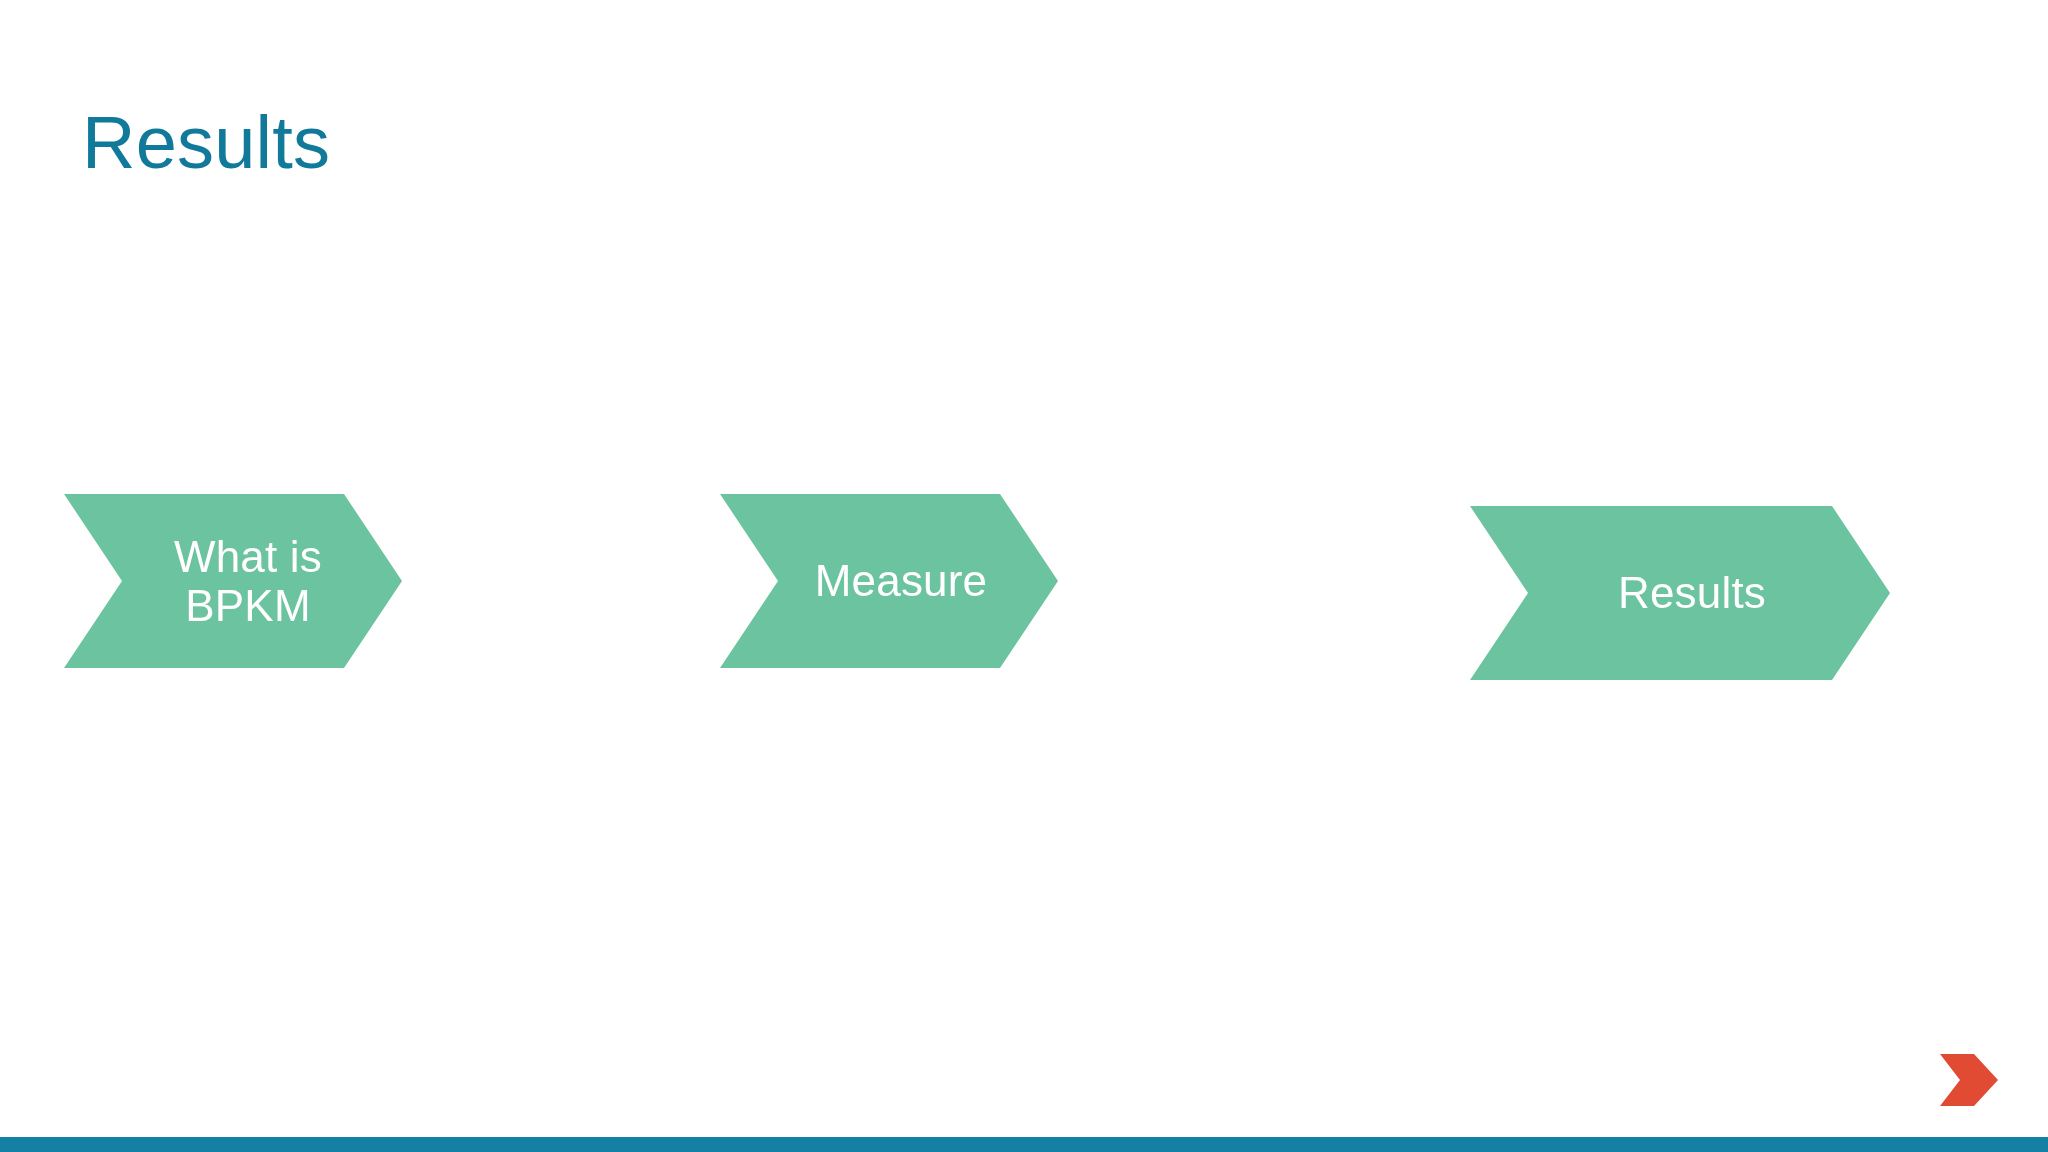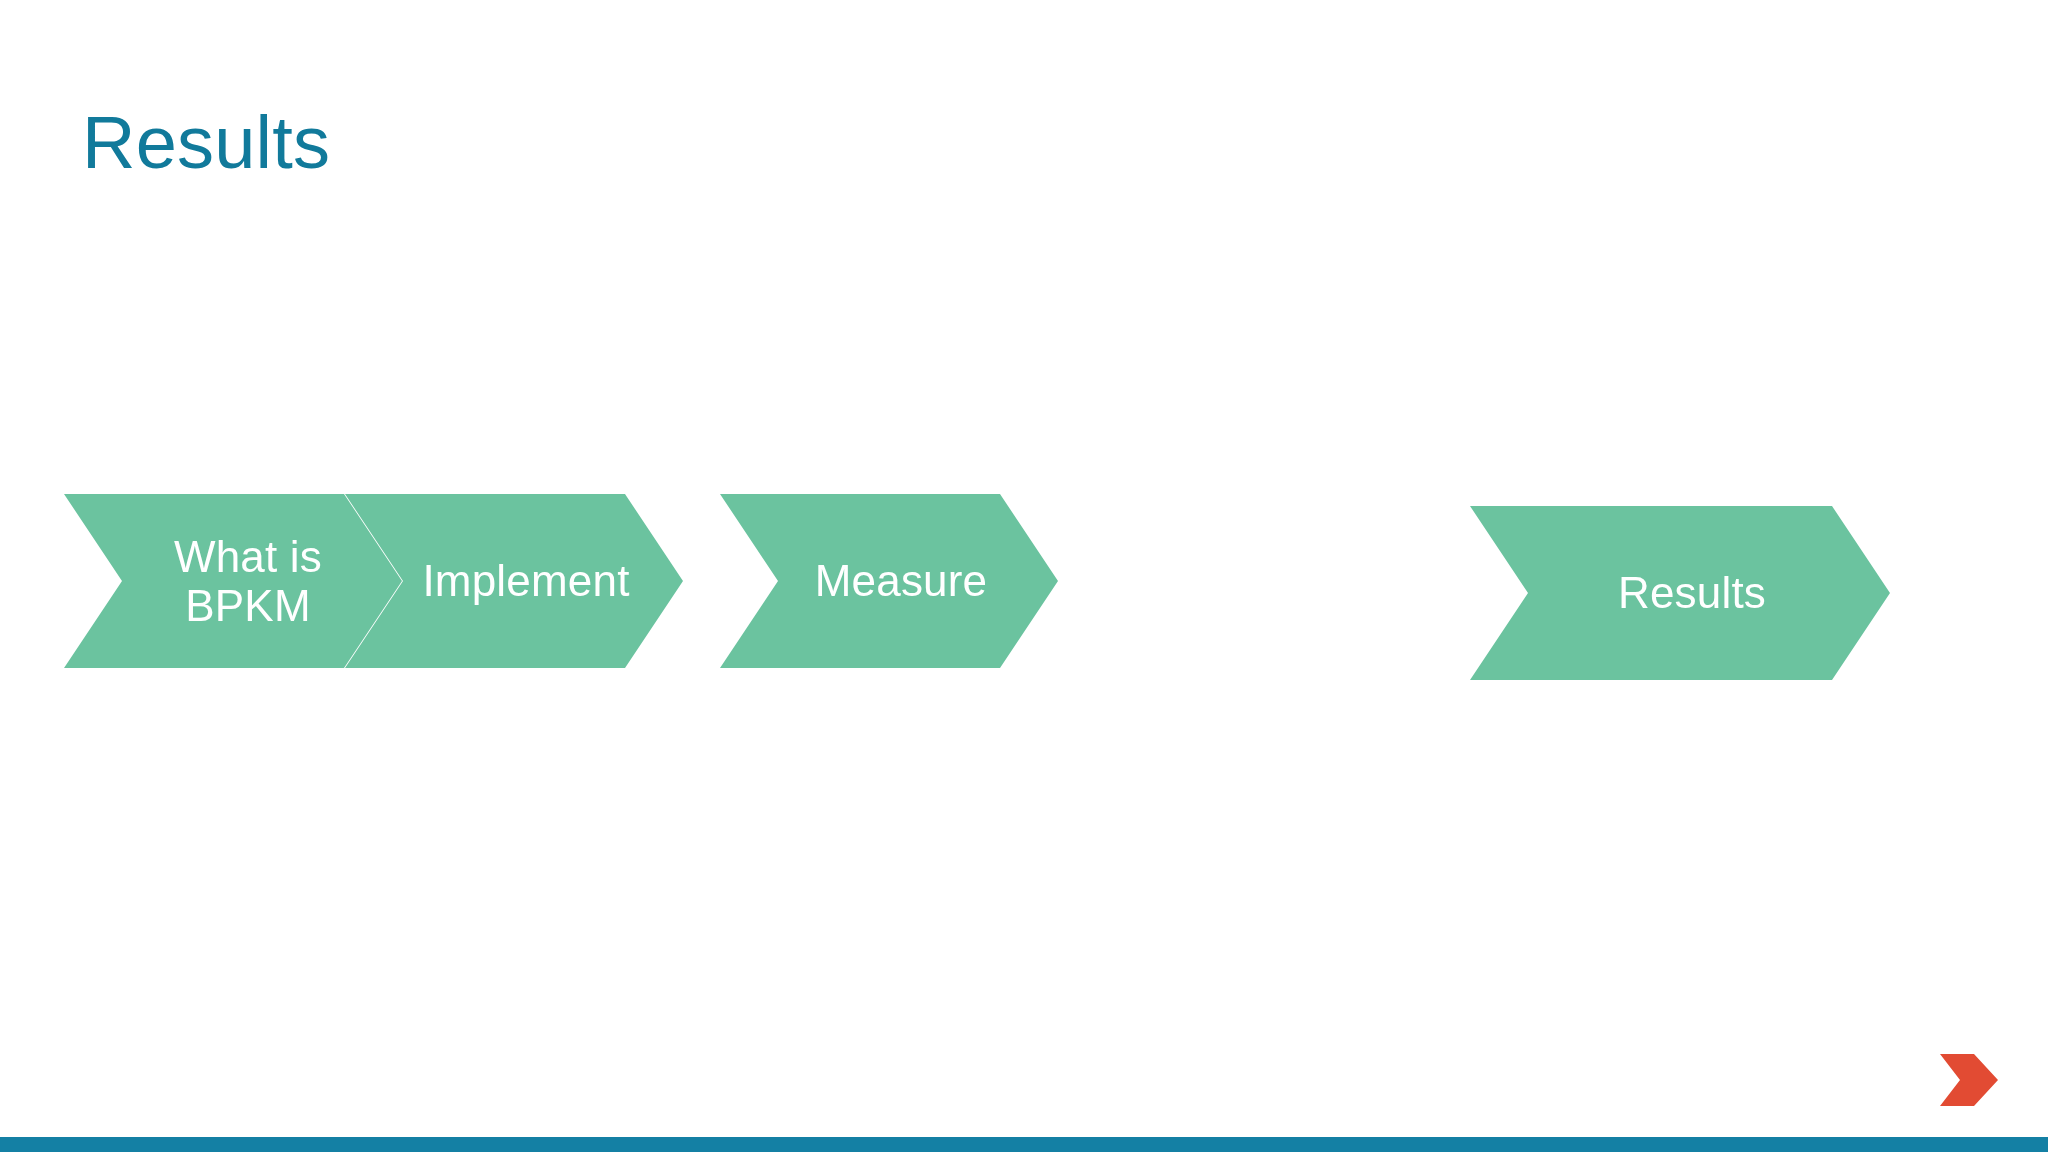--- a/index.html
+++ b/index.html
@@ -106,23 +106,20 @@
 
   <div class="slide-title">Results</div>
 
   <div class="chevron-band">
 
     <div class="chevron first" style="left:64px; width:338px;">
       <span class="chevron-label">What is
 BPKM</span>
     </div>
 
-    <div class="chevron" style="left:345px; width:338px;">
-      <span class="chevron-label">Implement</span>
-    </div>
 
     <div class="chevron" style="left:720px; width:338px;">
       <span class="chevron-label">Measure</span>
     </div>
 
 
     <div class="chevron" style="left:1470px; width:420px;margin-top:12px;">
       <span class="chevron-label">Results</span>
     </div>
 

